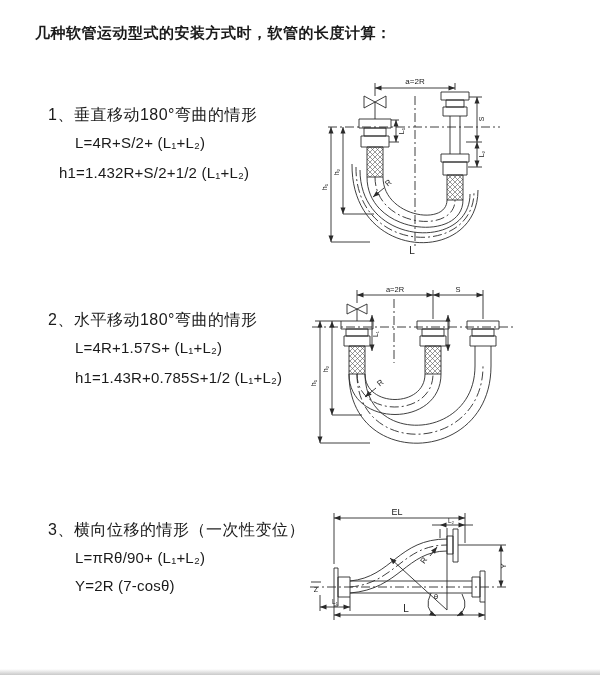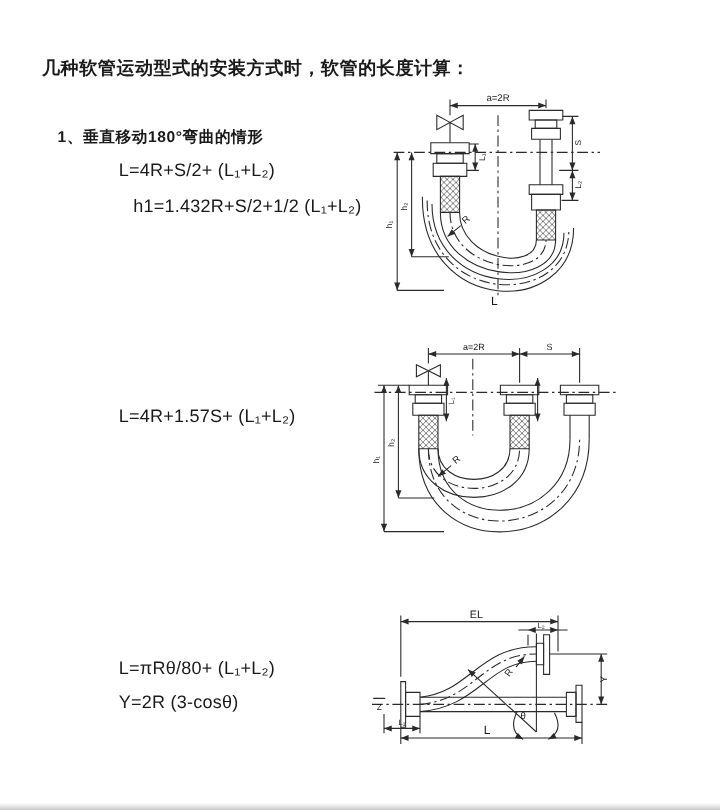--- a/index.html
+++ b/index.html
@@ -3,42 +3,45 @@
 <meta charset="utf-8">
 <style>
   html,body{margin:0;padding:0;background:#f2f2f2;}
   .page{
     position:relative;width:600px;height:675px;background:#ffffff;
     font-family:"Liberation Sans","DejaVu Sans",sans-serif;color:#1a1a1a;
     overflow:hidden;margin:0 auto;box-shadow:0 0 4px rgba(0,0,0,.2);
   }
   .page-edge{position:absolute;left:0;bottom:0;width:600px;height:6px;
     background:linear-gradient(#ffffff,#c9c9c9);}
-  .title{position:absolute;left:35px;top:24px;font-size:15px;font-weight:700;letter-spacing:.5px;margin-top:24px;}
-  .heading{position:absolute;font-size:13px;font-weight:700;letter-spacing:.5px;}
-  .formula{position:absolute;font-size:15px;font-weight:400;letter-spacing:.2px;margin-left:24px;}
+  .title{position:absolute;left:35px;top:24px;font-size:15px;font-weight:700;letter-spacing:.5px;}
+  .heading{position:absolute;font-size:16px;font-weight:400;letter-spacing:.5px;}
+  .formula{position:absolute;font-size:15px;font-weight:400;letter-spacing:.2px;}
   .diagram{position:absolute;}
   svg text{font-family:"Liberation Sans","DejaVu Sans",sans-serif;fill:#1a1a1a;}
   svg path,svg line,svg rect,svg circle{vector-effect:non-scaling-stroke;}
 </style>
 </head>
 <body>
 
 <div class="page">
 
   <div class="title">几种软管运动型式的安装方式时，软管的长度计算：</div>
 
   <div class="heading" style="left:48px;top:105px">1、垂直移动180°弯曲的情形</div>
   <div class="formula" style="left:75px;top:134px">L=4R+S/2+ (L₁+L₂)</div>
-  <div class="formula" style="left:87px;top:164px">h1=1.432R+S/2+1/2 (L₁+L₂)</div>
-
+  <div class="formula" style="left:59px;top:164px">h1=1.432R+S/2+1/2 (L₁+L₂)</div>
+
+  <div class="heading" style="left:48px;top:310px">2、水平移动180°弯曲的情形</div>
   <div class="formula" style="left:75px;top:339px">L=4R+1.57S+ (L₁+L₂)</div>
-
-  <div class="formula" style="left:75px;top:549px">L=πRθ/80+ (L₁+L₂)</div>
-  <div class="formula" style="left:75px;top:577px">Y=2R (3-cosθ)</div>
+  <div class="formula" style="left:75px;top:369px">h1=1.43R+0.785S+1/2 (L₁+L₂)</div>
+
+  <div class="heading" style="left:48px;top:520px">3、横向位移的情形（一次性变位）</div>
+  <div class="formula" style="left:75px;top:549px">L=πRθ/90+ (L₁+L₂)</div>
+  <div class="formula" style="left:75px;top:577px">Y=2R (7-cosθ)</div>
 
   <div class="diagram" style="left:300px;top:72px;width:280px;height:185px">
   <svg width="280" height="185" viewBox="0 0 280 185" fill="none" stroke="#2a2a2a" stroke-width="0.9">
     <defs>
       <marker id="ar1" viewBox="0 0 10 8" refX="9.5" refY="4" markerWidth="8" markerHeight="6.4" orient="auto-start-reverse">
         <path d="M0.5,0.5 L9.5,4 L0.5,7.5 Z" fill="#2a2a2a" stroke="none"></path>
       </marker>
       <pattern id="hp1" width="5" height="5" patternUnits="userSpaceOnUse">
         <path d="M0,5 L5,0 M0,0 L5,5" stroke="#555" stroke-width="0.6"></path>
       </pattern>

